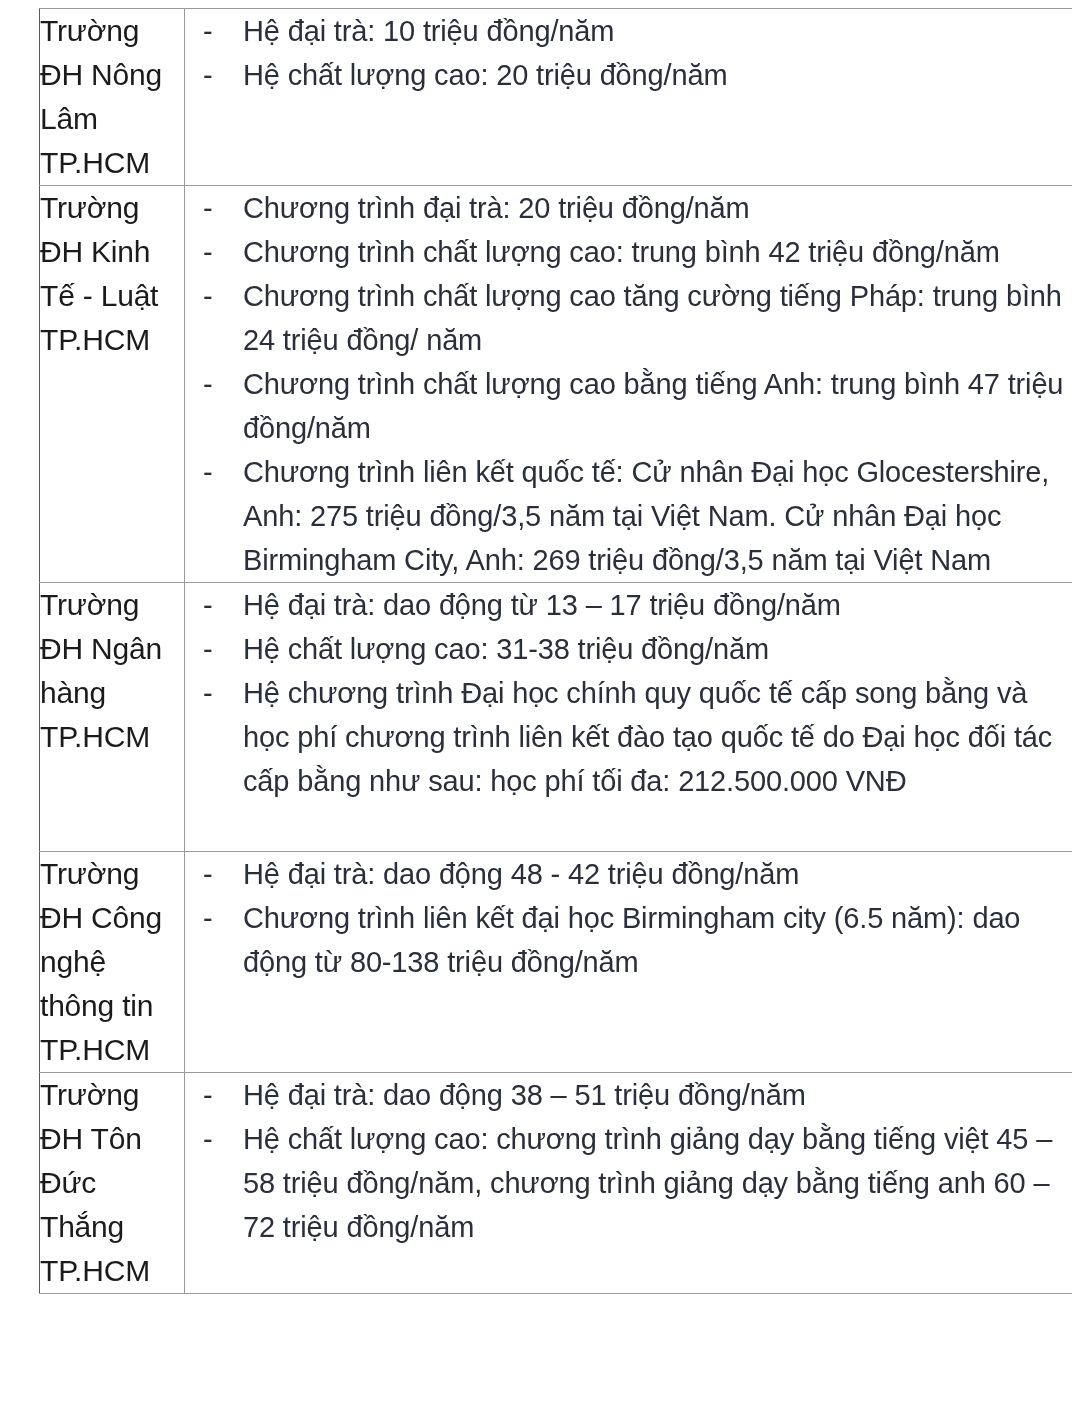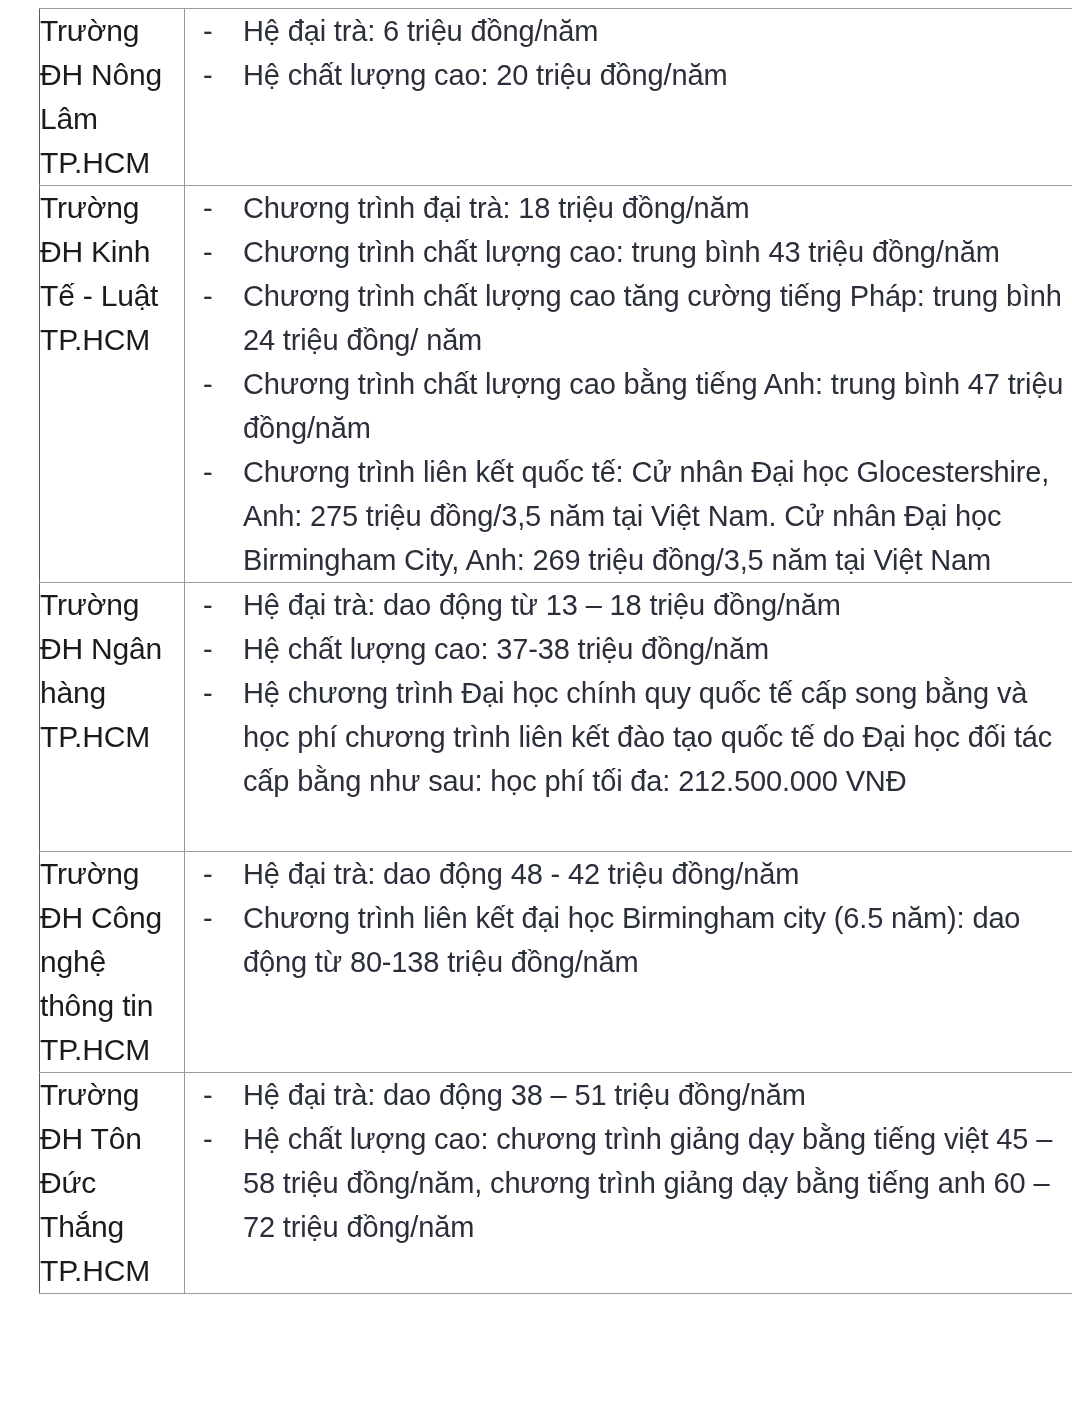--- a/index.html
+++ b/index.html
@@ -99,55 +99,55 @@
 
       <tr class="row-nonglam">
         <td class="school-cell">
           <div class="school-name">Trường
 ĐH Nông
 Lâm
 TP.HCM</div>
         </td>
         <td class="fees-cell">
           <ul class="fee-list">
-            <li><span class="dash">-</span><span>Hệ đại trà: 6 triệu đồng/năm</span></li>
+            <li><span class="dash">-</span><span>Hệ đại trà: 10 triệu đồng/năm</span></li>
             <li><span class="dash">-</span><span>Hệ chất lượng cao: 20 triệu đồng/năm</span></li>
           </ul>
         </td>
       </tr>
 
       <tr class="row-kinhte">
         <td class="school-cell">
           <div class="school-name">Trường
 ĐH Kinh
 Tế - Luật
 TP.HCM</div>
         </td>
         <td class="fees-cell">
           <ul class="fee-list">
-            <li><span class="dash">-</span><span>Chương trình đại trà: 18 triệu đồng/năm</span></li>
-            <li><span class="dash">-</span><span>Chương trình chất lượng cao: trung bình 43 triệu đồng/năm</span></li>
+            <li><span class="dash">-</span><span>Chương trình đại trà: 20 triệu đồng/năm</span></li>
+            <li><span class="dash">-</span><span>Chương trình chất lượng cao: trung bình 42 triệu đồng/năm</span></li>
             <li><span class="dash">-</span><span>Chương trình chất lượng cao tăng cường tiếng Pháp: trung bình 24 triệu đồng/ năm</span></li>
             <li><span class="dash">-</span><span>Chương trình chất lượng cao bằng tiếng Anh: trung bình 47 triệu đồng/năm</span></li>
             <li><span class="dash">-</span><span>Chương trình liên kết quốc tế: Cử nhân Đại học Glocestershire, Anh: 275 triệu đồng/3,5 năm tại Việt Nam. Cử nhân Đại học Birmingham City, Anh: 269 triệu đồng/3,5 năm tại Việt Nam</span></li>
           </ul>
         </td>
       </tr>
 
       <tr class="row-nganhang">
         <td class="school-cell">
           <div class="school-name">Trường
 ĐH Ngân
 hàng
 TP.HCM</div>
         </td>
         <td class="fees-cell">
           <ul class="fee-list">
-            <li><span class="dash">-</span><span>Hệ đại trà: dao động từ 13 –   18 triệu đồng/năm</span></li>
-            <li><span class="dash">-</span><span>Hệ chất lượng cao: 37-38 triệu đồng/năm</span></li>
+            <li><span class="dash">-</span><span>Hệ đại trà: dao động từ 13 –   17 triệu đồng/năm</span></li>
+            <li><span class="dash">-</span><span>Hệ chất lượng cao: 31-38 triệu đồng/năm</span></li>
             <li><span class="dash">-</span><span>Hệ chương trình Đại học chính quy quốc tế cấp song bằng và học phí chương trình liên kết đào tạo quốc tế do Đại học đối tác cấp bằng như sau: học phí tối đa: 212.500.000 VNĐ</span></li>
           </ul>
         </td>
       </tr>
 
       <tr class="row-cntt">
         <td class="school-cell">
           <div class="school-name">Trường
 ĐH Công
 nghệ

